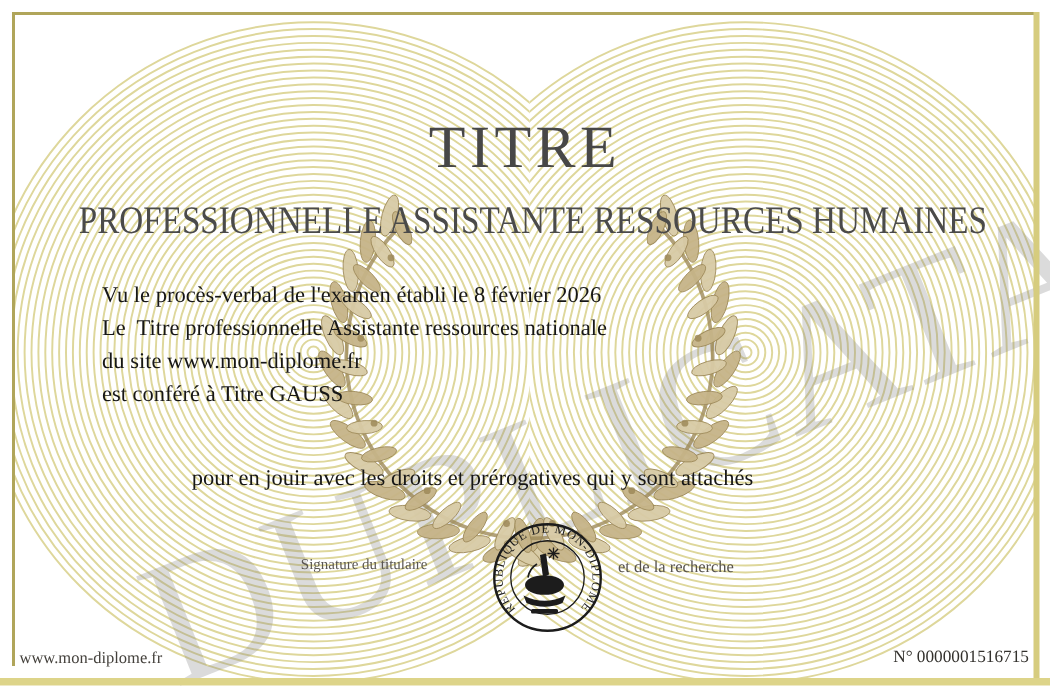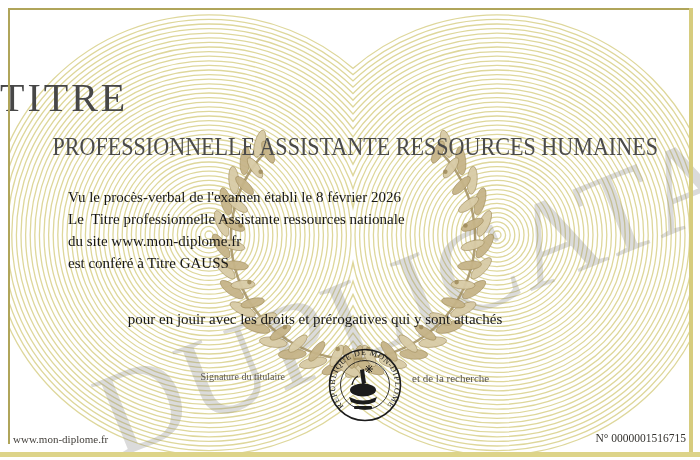--- a/index.html
+++ b/index.html
@@ -18,21 +18,21 @@
   }
   #wreath{z-index:3;}
   .border-top   {z-index:8;left:8px;top:8px;width:684px;height:2px;background:#b0a55a;}
   .border-left  {z-index:8;left:8px;top:8px;width:2px;height:436px;background:#b0a55a;}
   .border-right {z-index:8;left:689px;top:8px;width:4px;height:446px;background:#d6cc7e;}
   .border-bottom{z-index:8;left:0;top:452px;width:700px;height:5px;background:#ddd489;}
   
   .txt{position:absolute;z-index:5;}
   .header{left:0;top:12px;width:700px;text-align:center;font-size:16px;line-height:19px;
           color:#55524d;letter-spacing:1px;}
-  .big-title{left:0;top:76px;width:700px;font-size:40px;line-height:44px;
+  .big-title{left:0;top:76px;width:700px;text-align:center;font-size:40px;line-height:44px;
           color:#474747;letter-spacing:3px;}
   .subtitle{left:0;top:132px;width:700px;text-align:center;font-size:26px;line-height:30px;
           color:#4a4a4a;transform:scaleX(0.85);transform-origin:center;white-space:nowrap;}
   .body-block{left:68px;top:186px;width:588px;font-size:15px;line-height:22px;color:#161616;}
   .body-block div{white-space:pre;}
   .rights{left:0;top:309px;width:630px;text-align:center;font-size:15px;line-height:20px;color:#161616;}
   .signature{left:120px;top:371px;width:165px;text-align:right;font-size:10px;color:#5a5651;}
   .ministry{left:412px;top:367px;width:200px;font-size:11px;line-height:22px;color:#56524c;}
   .footer-left{left:13px;top:433px;font-size:11px;color:#44413c;}
   .footer-right{right:14px;top:432px;font-size:11.5px;color:#33312d;}

